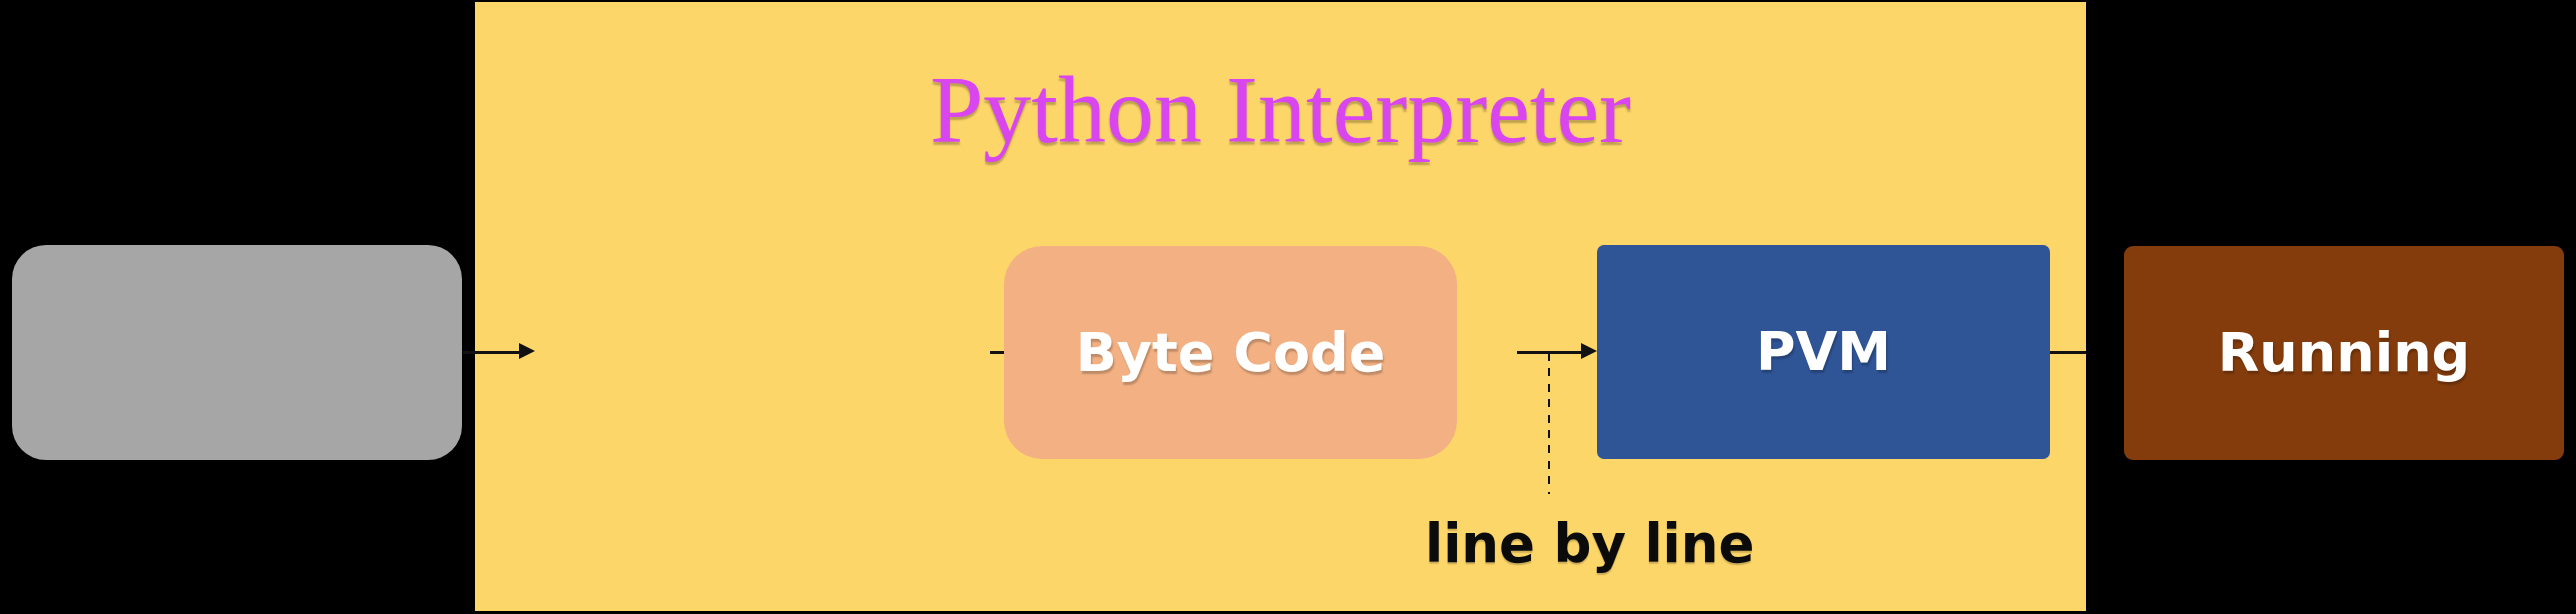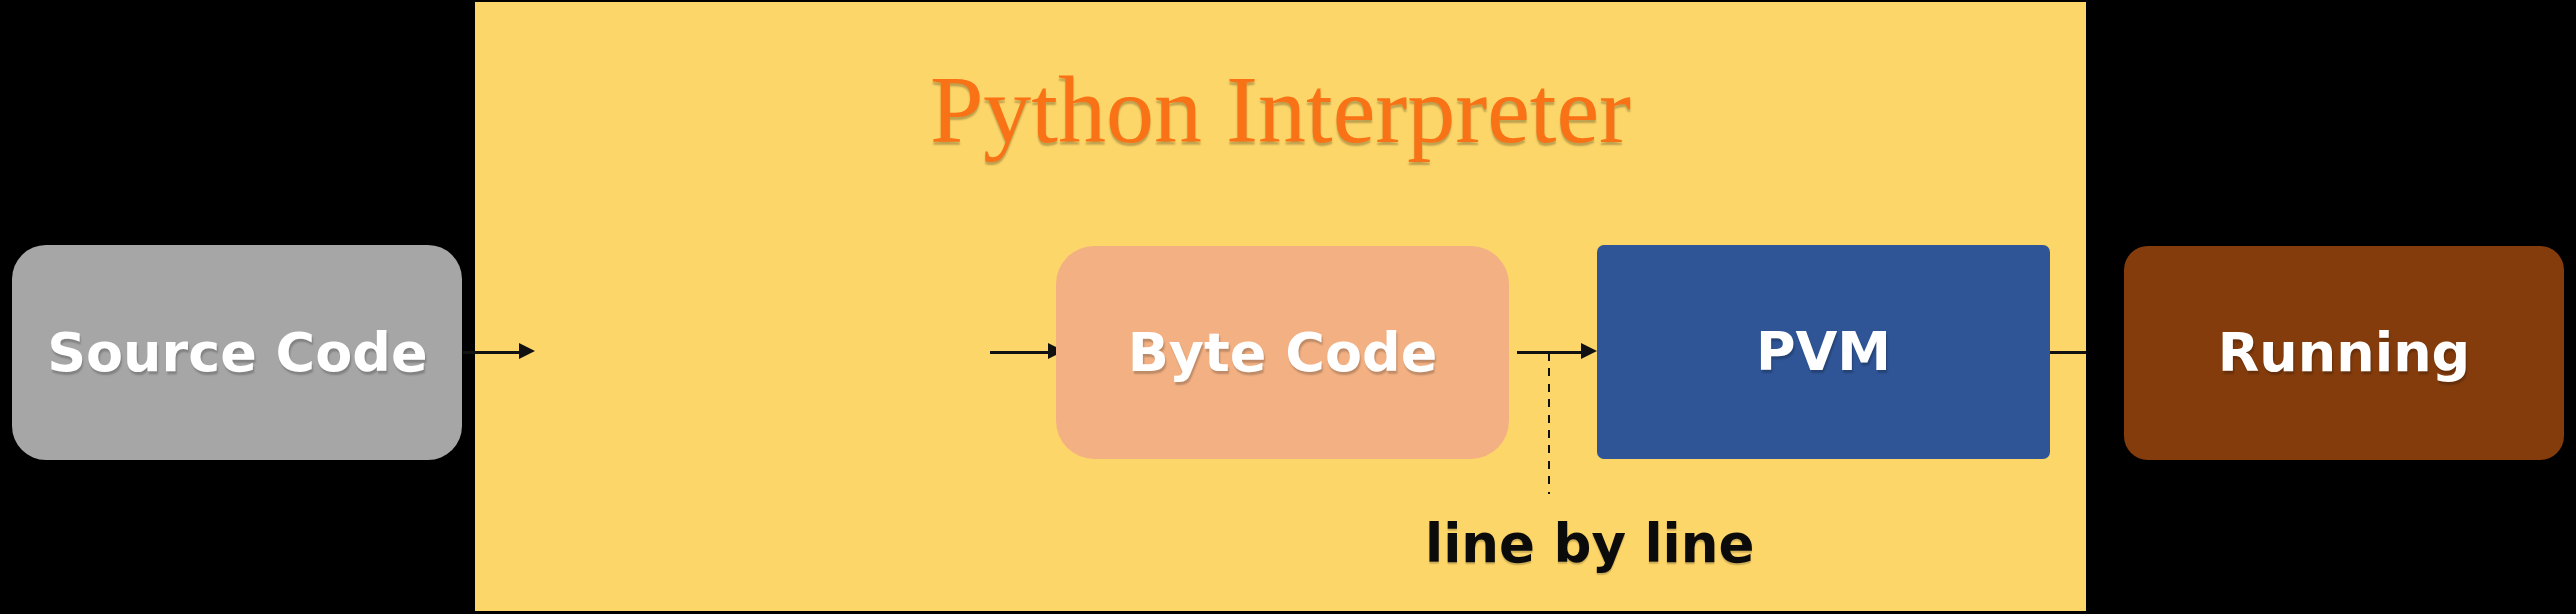--- a/index.html
+++ b/index.html
@@ -26,43 +26,43 @@
   .title {
     position: absolute;
     left: 475px;
     top: 62px;
     width: 1611px;
     text-align: center;
     font-family: "Liberation Serif", serif;
     font-weight: normal;
     font-size: 96px;
     line-height: 1.0;
-    color: #f97316;
+    color: #d946ef;
     text-shadow: 0 2.5px 1.9px rgba(0,0,0,0.25);
     white-space: nowrap;
   }
   .node {
     position: absolute;
     display: flex;
     flex-direction: column;
     align-items: center;
     justify-content: center;
     color: #FFFFFF;
     font-weight: bold;
     font-size: 54px;
     line-height: 1.18;
     text-align: center;
     text-shadow: 1.2px 2.5px 1.9px rgba(0,0,0,0.22);
     white-space: nowrap;
   }
   .node-source   { left: 12.4px;   top: 245px; width: 450px; height: 215px; background: #A6A6A6; border-radius: 34px; }
   .node-compiler { left: 535px;  top: 245px; width: 455px; height: 213px; background: #8EA9DC; border-radius: 38px; }
-  .node-bytecode { left: 1056px; top: 246px; width: 453px; height: 213px; background: #F3B183; border-radius: 38px; }
+  .node-bytecode { left: 1004px; top: 246px; width: 453px; height: 213px; background: #F3B183; border-radius: 38px; }
   .node-pvm      { left: 1597px; top: 245px; width: 453px; height: 214px; background: #2F5597; border-radius: 7px; }
-  .node-running  { left: 2124px; top: 246px; width: 440px; height: 214px; background: #843C0C; border-radius: 24px; }
+  .node-running  { left: 2124px; top: 246px; width: 440px; height: 214px; background: #843C0C; border-radius: 9px; }
   .hline {
     position: absolute;
     top: 351px;
     height: 2.5px;
     background: #111111;
   }
   .arrowhead {
     position: absolute;
     top: 343px;
     width: 0;
@@ -103,21 +103,20 @@
 </head>
 <body>
 
 <div id="canvas">
 
   <div class="panel"></div>
 
   <div class="title">Python Interpreter</div>
 
   <div class="node node-source">
-    <span>Source Code</span>
   </div>
 
   <div class="hline line-1"></div>
   <div class="arrowhead head-1"></div>
 
 
   <div class="hline line-2"></div>
   <div class="arrowhead head-2"></div>
 
   <div class="node node-bytecode">

